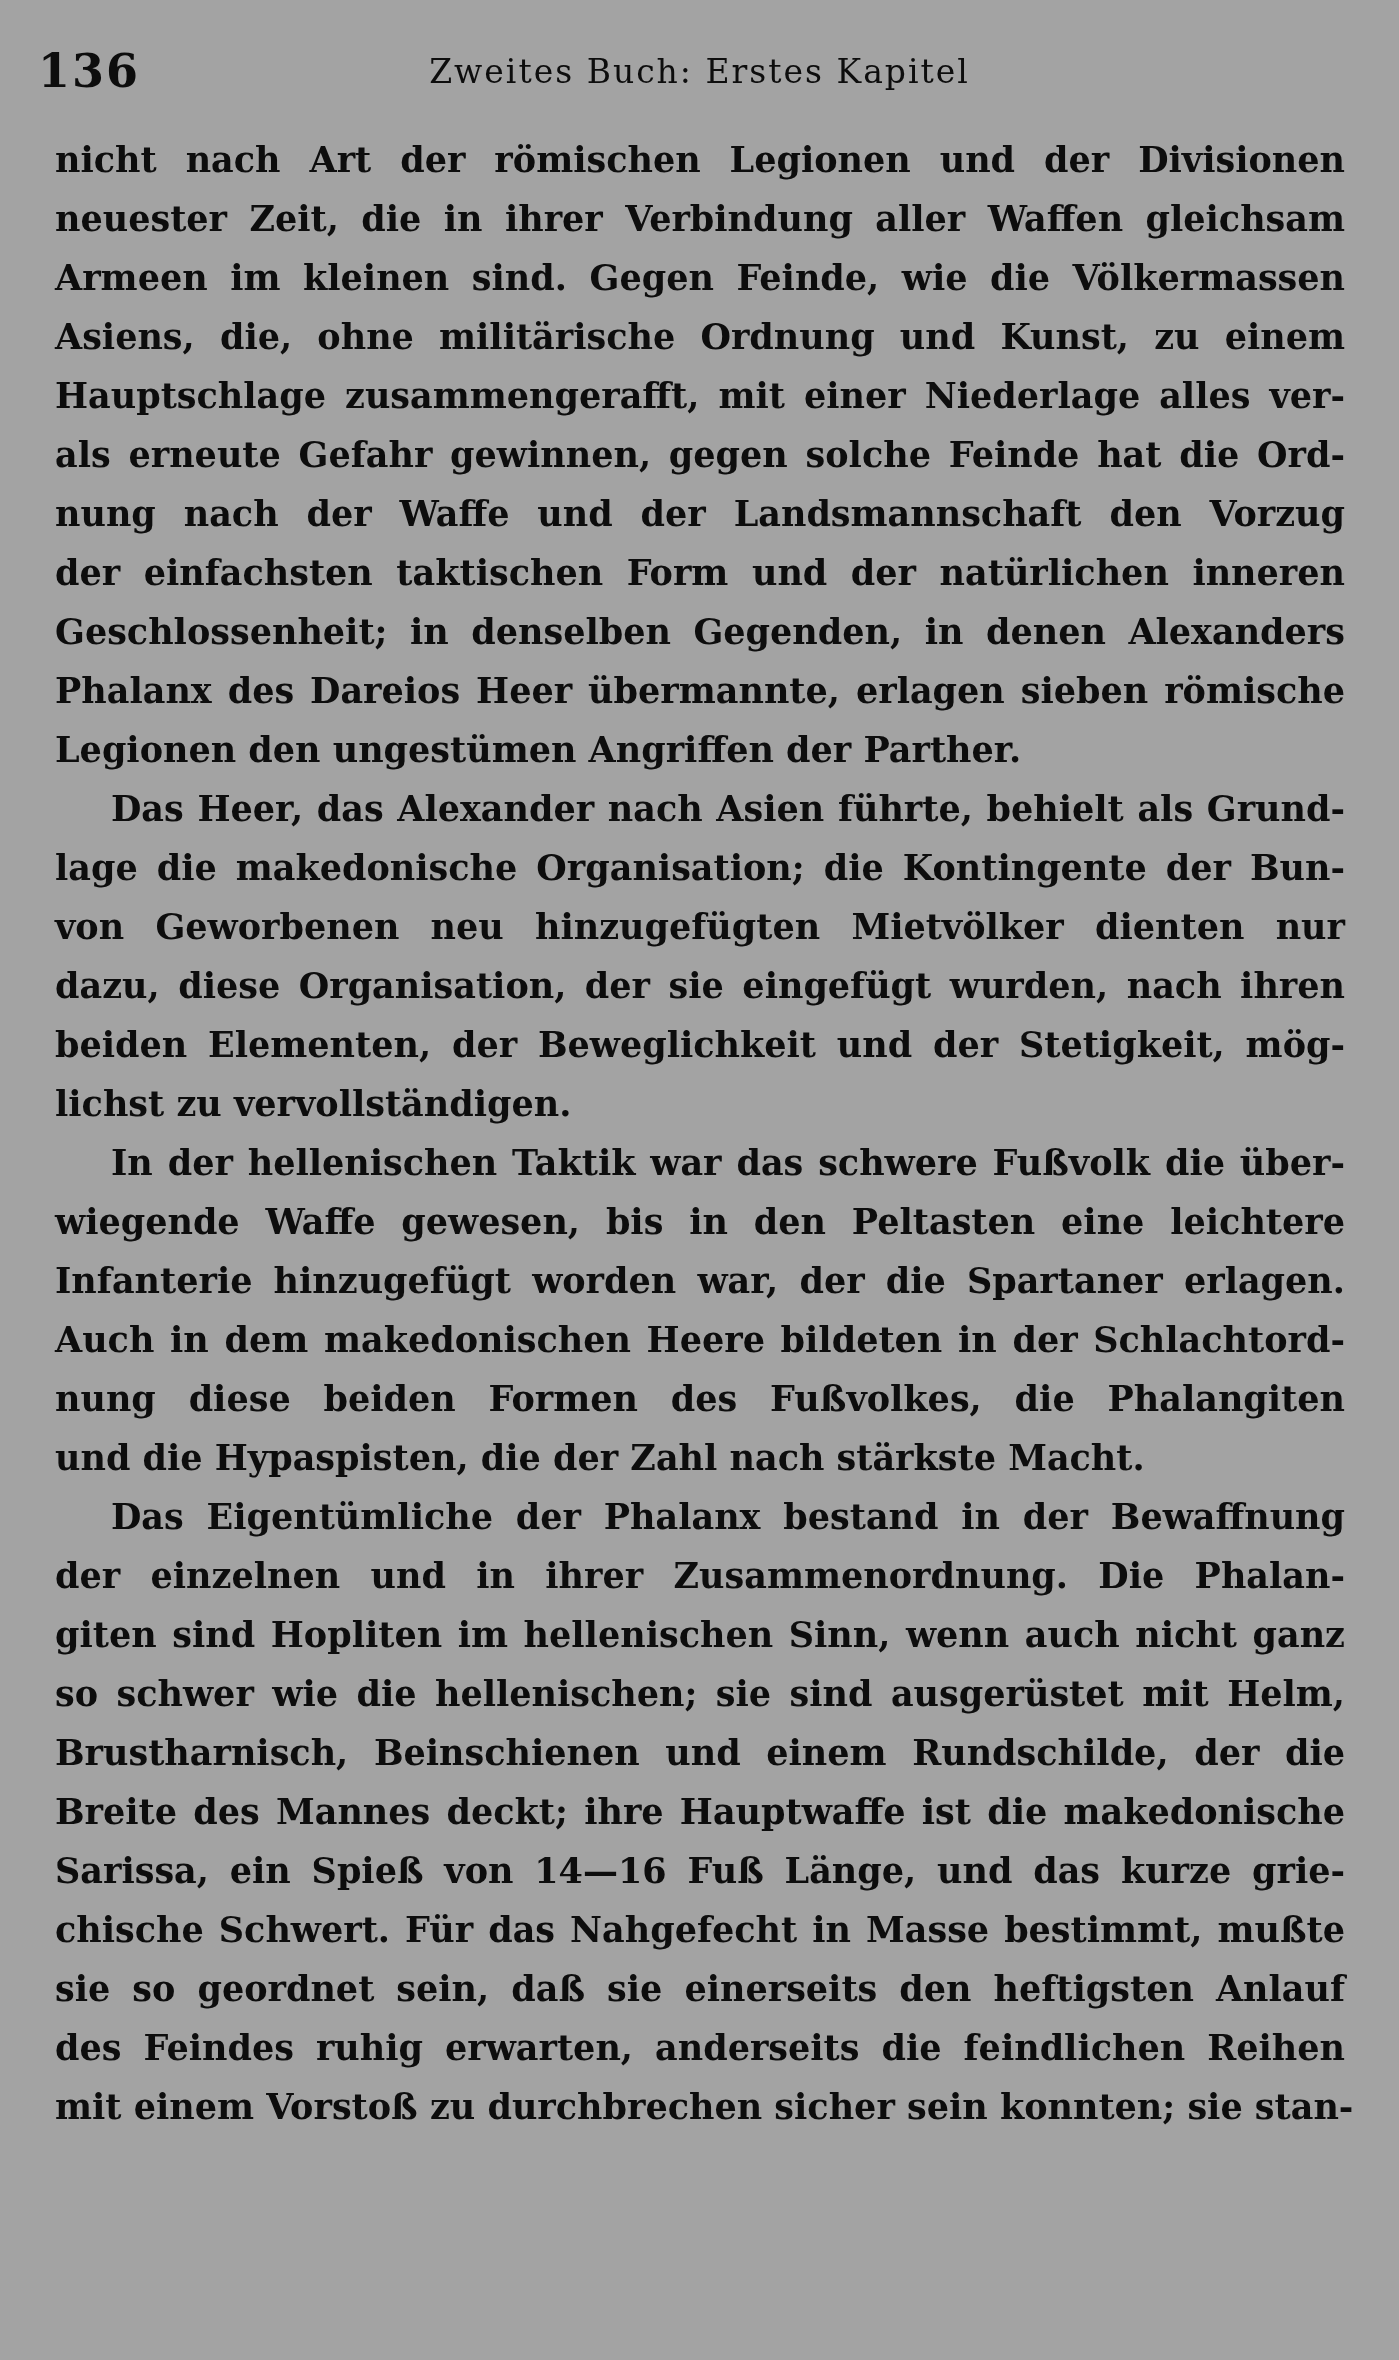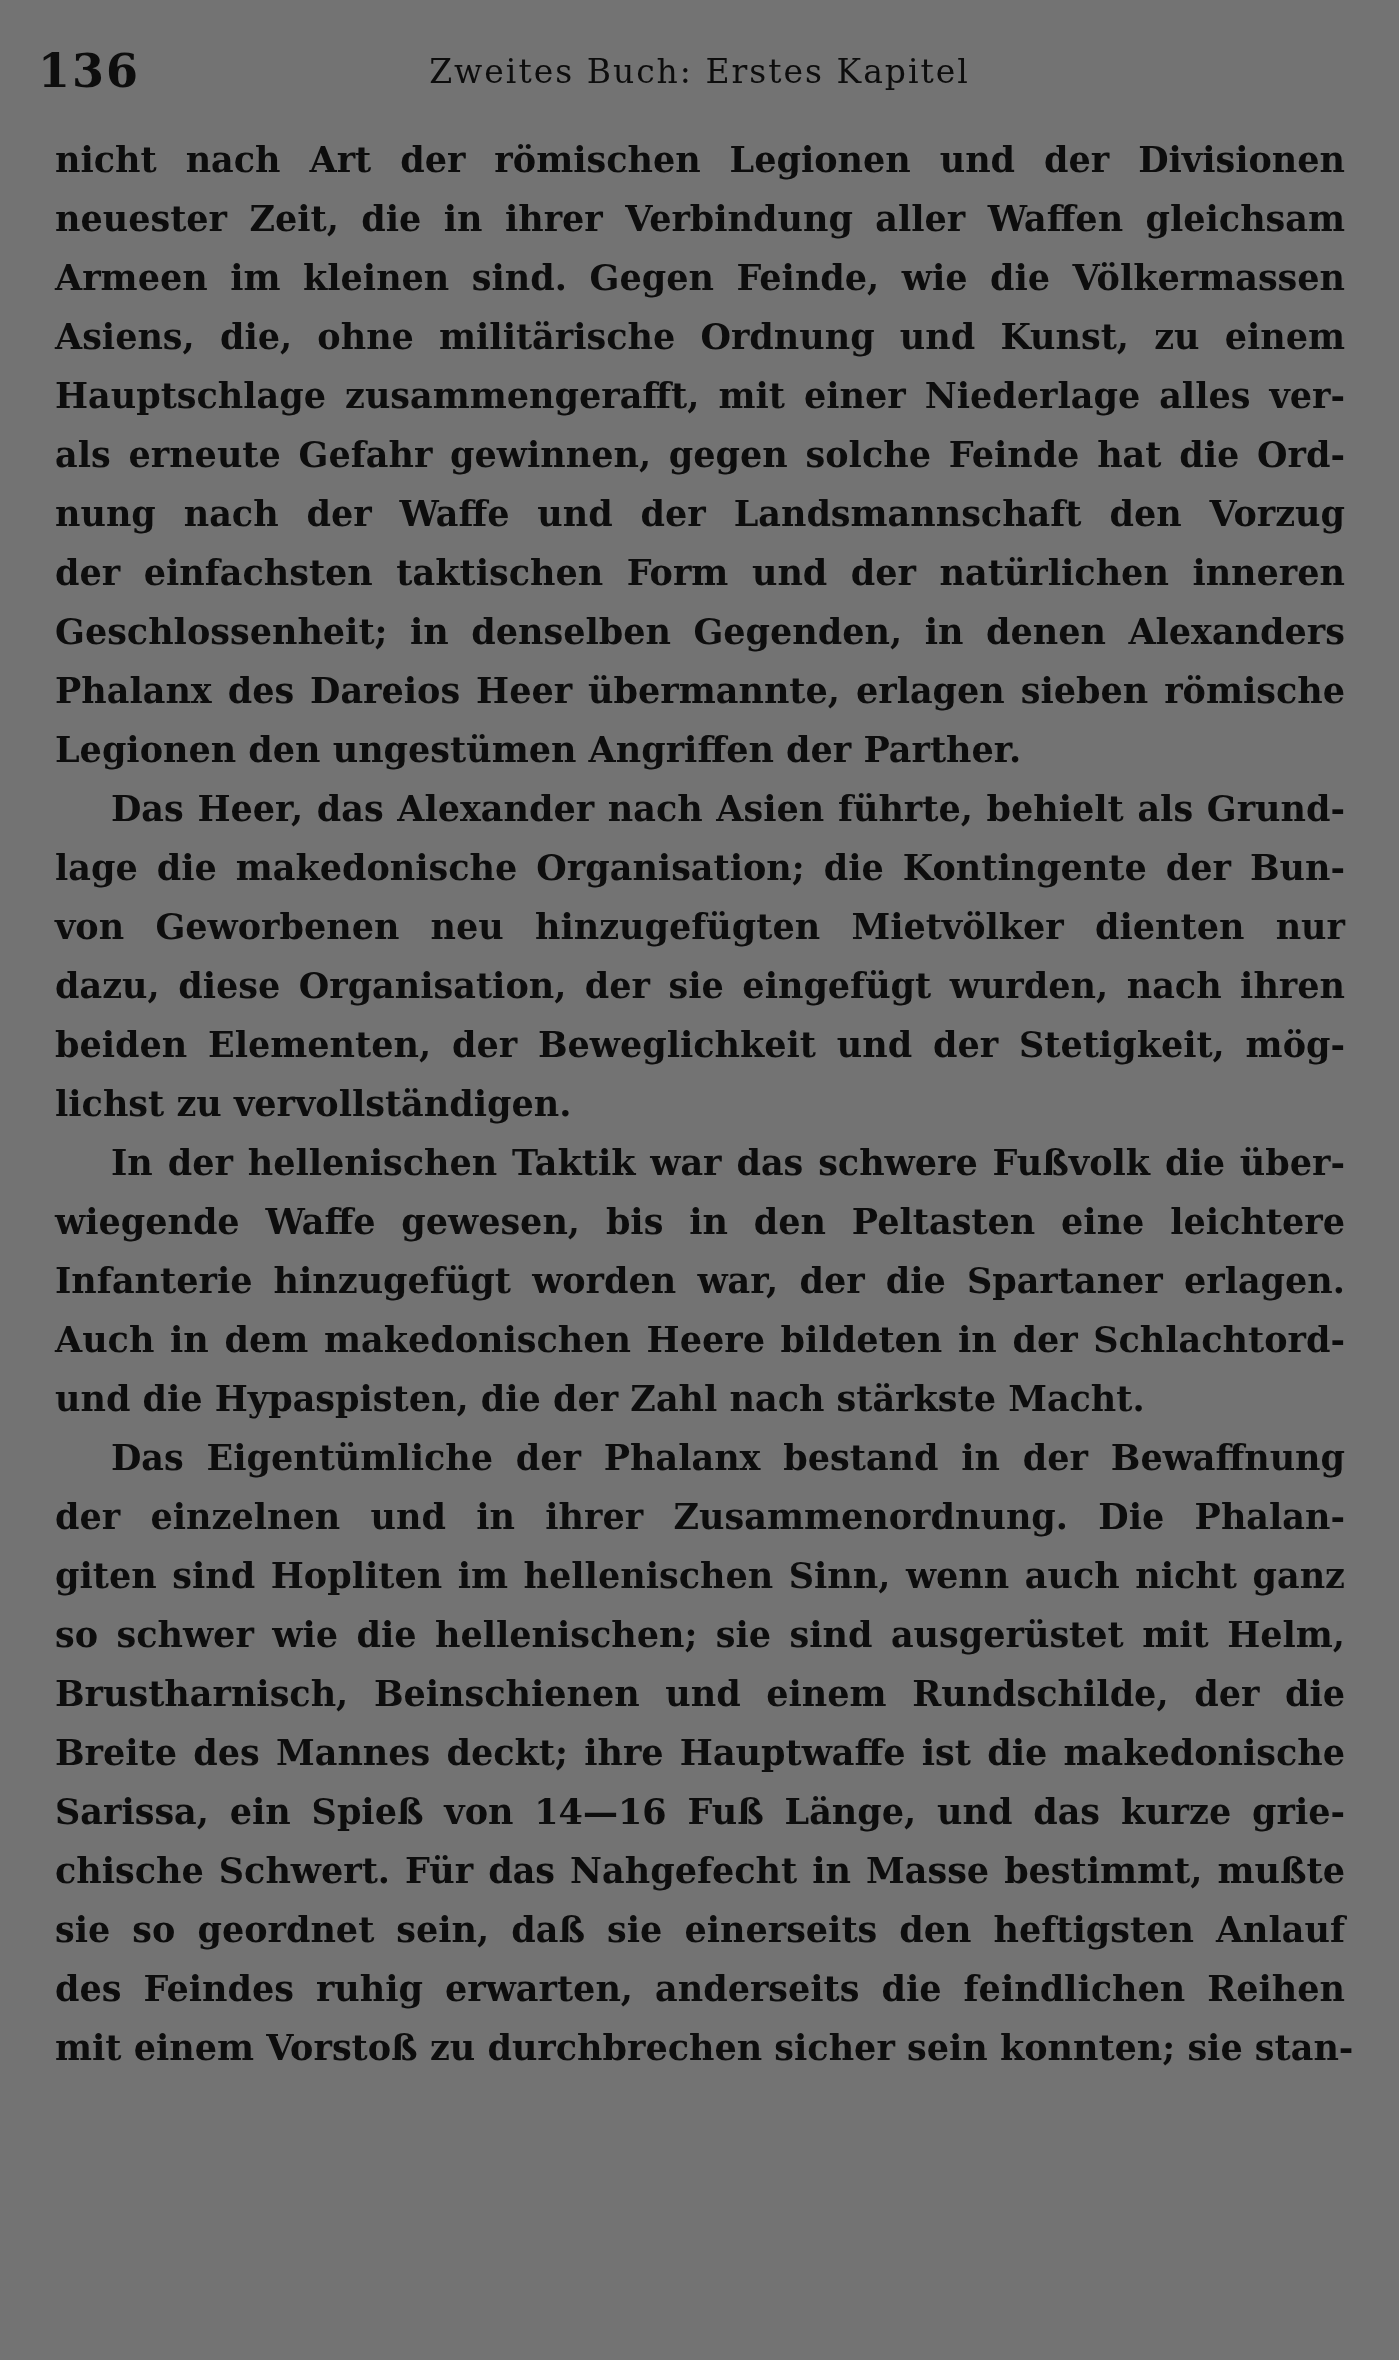--- a/index.html
+++ b/index.html
@@ -6,21 +6,21 @@
   html, body {
     margin: 0;
     padding: 0;
     background: #e8e8e8;
   }
   .page {
     position: relative;
     width: 1399px;
     height: 2360px;
     margin: 0 auto;
-    background: #737373;
+    background: #a3a3a3;
     color: #0d0d0d;
     font-family: "DejaVu Serif", serif;
     overflow: hidden;
   }
   .page-number {
     position: absolute;
     left: 38px;
     top: 44px;
     font-size: 46px;
     font-weight: bold;
@@ -88,20 +88,21 @@
         <div class="line">von Geworbenen neu hinzugefügten Mietvölker dienten nur</div>
         <div class="line">dazu, diese Organisation, der sie eingefügt wurden, nach ihren</div>
         <div class="line">beiden Elementen, der Beweglichkeit und der Stetigkeit, mög-</div>
         <div class="line short-end">lichst zu vervollständigen.</div>
       </div>
       <div class="paragraph">
         <div class="line indent">In der hellenischen Taktik war das schwere Fußvolk die über-</div>
         <div class="line">wiegende Waffe gewesen, bis in den Peltasten eine leichtere</div>
         <div class="line">Infanterie hinzugefügt worden war, der die Spartaner erlagen.</div>
         <div class="line">Auch in dem makedonischen Heere bildeten in der Schlachtord-</div>
+        <div class="line">nung diese beiden Formen des Fußvolkes, die Phalangiten</div>
         <div class="line short-end">und die Hypaspisten, die der Zahl nach stärkste Macht.</div>
       </div>
       <div class="paragraph">
         <div class="line indent">Das Eigentümliche der Phalanx bestand in der Bewaffnung</div>
         <div class="line">der einzelnen und in ihrer Zusammenordnung. Die Phalan-</div>
         <div class="line">giten sind Hopliten im hellenischen Sinn, wenn auch nicht ganz</div>
         <div class="line">so schwer wie die hellenischen; sie sind ausgerüstet mit Helm,</div>
         <div class="line">Brustharnisch, Beinschienen und einem Rundschilde, der die</div>
         <div class="line">Breite des Mannes deckt; ihre Hauptwaffe ist die makedonische</div>
         <div class="line">Sarissa, ein Spieß von 14—16 Fuß Länge, und das kurze grie-</div>

